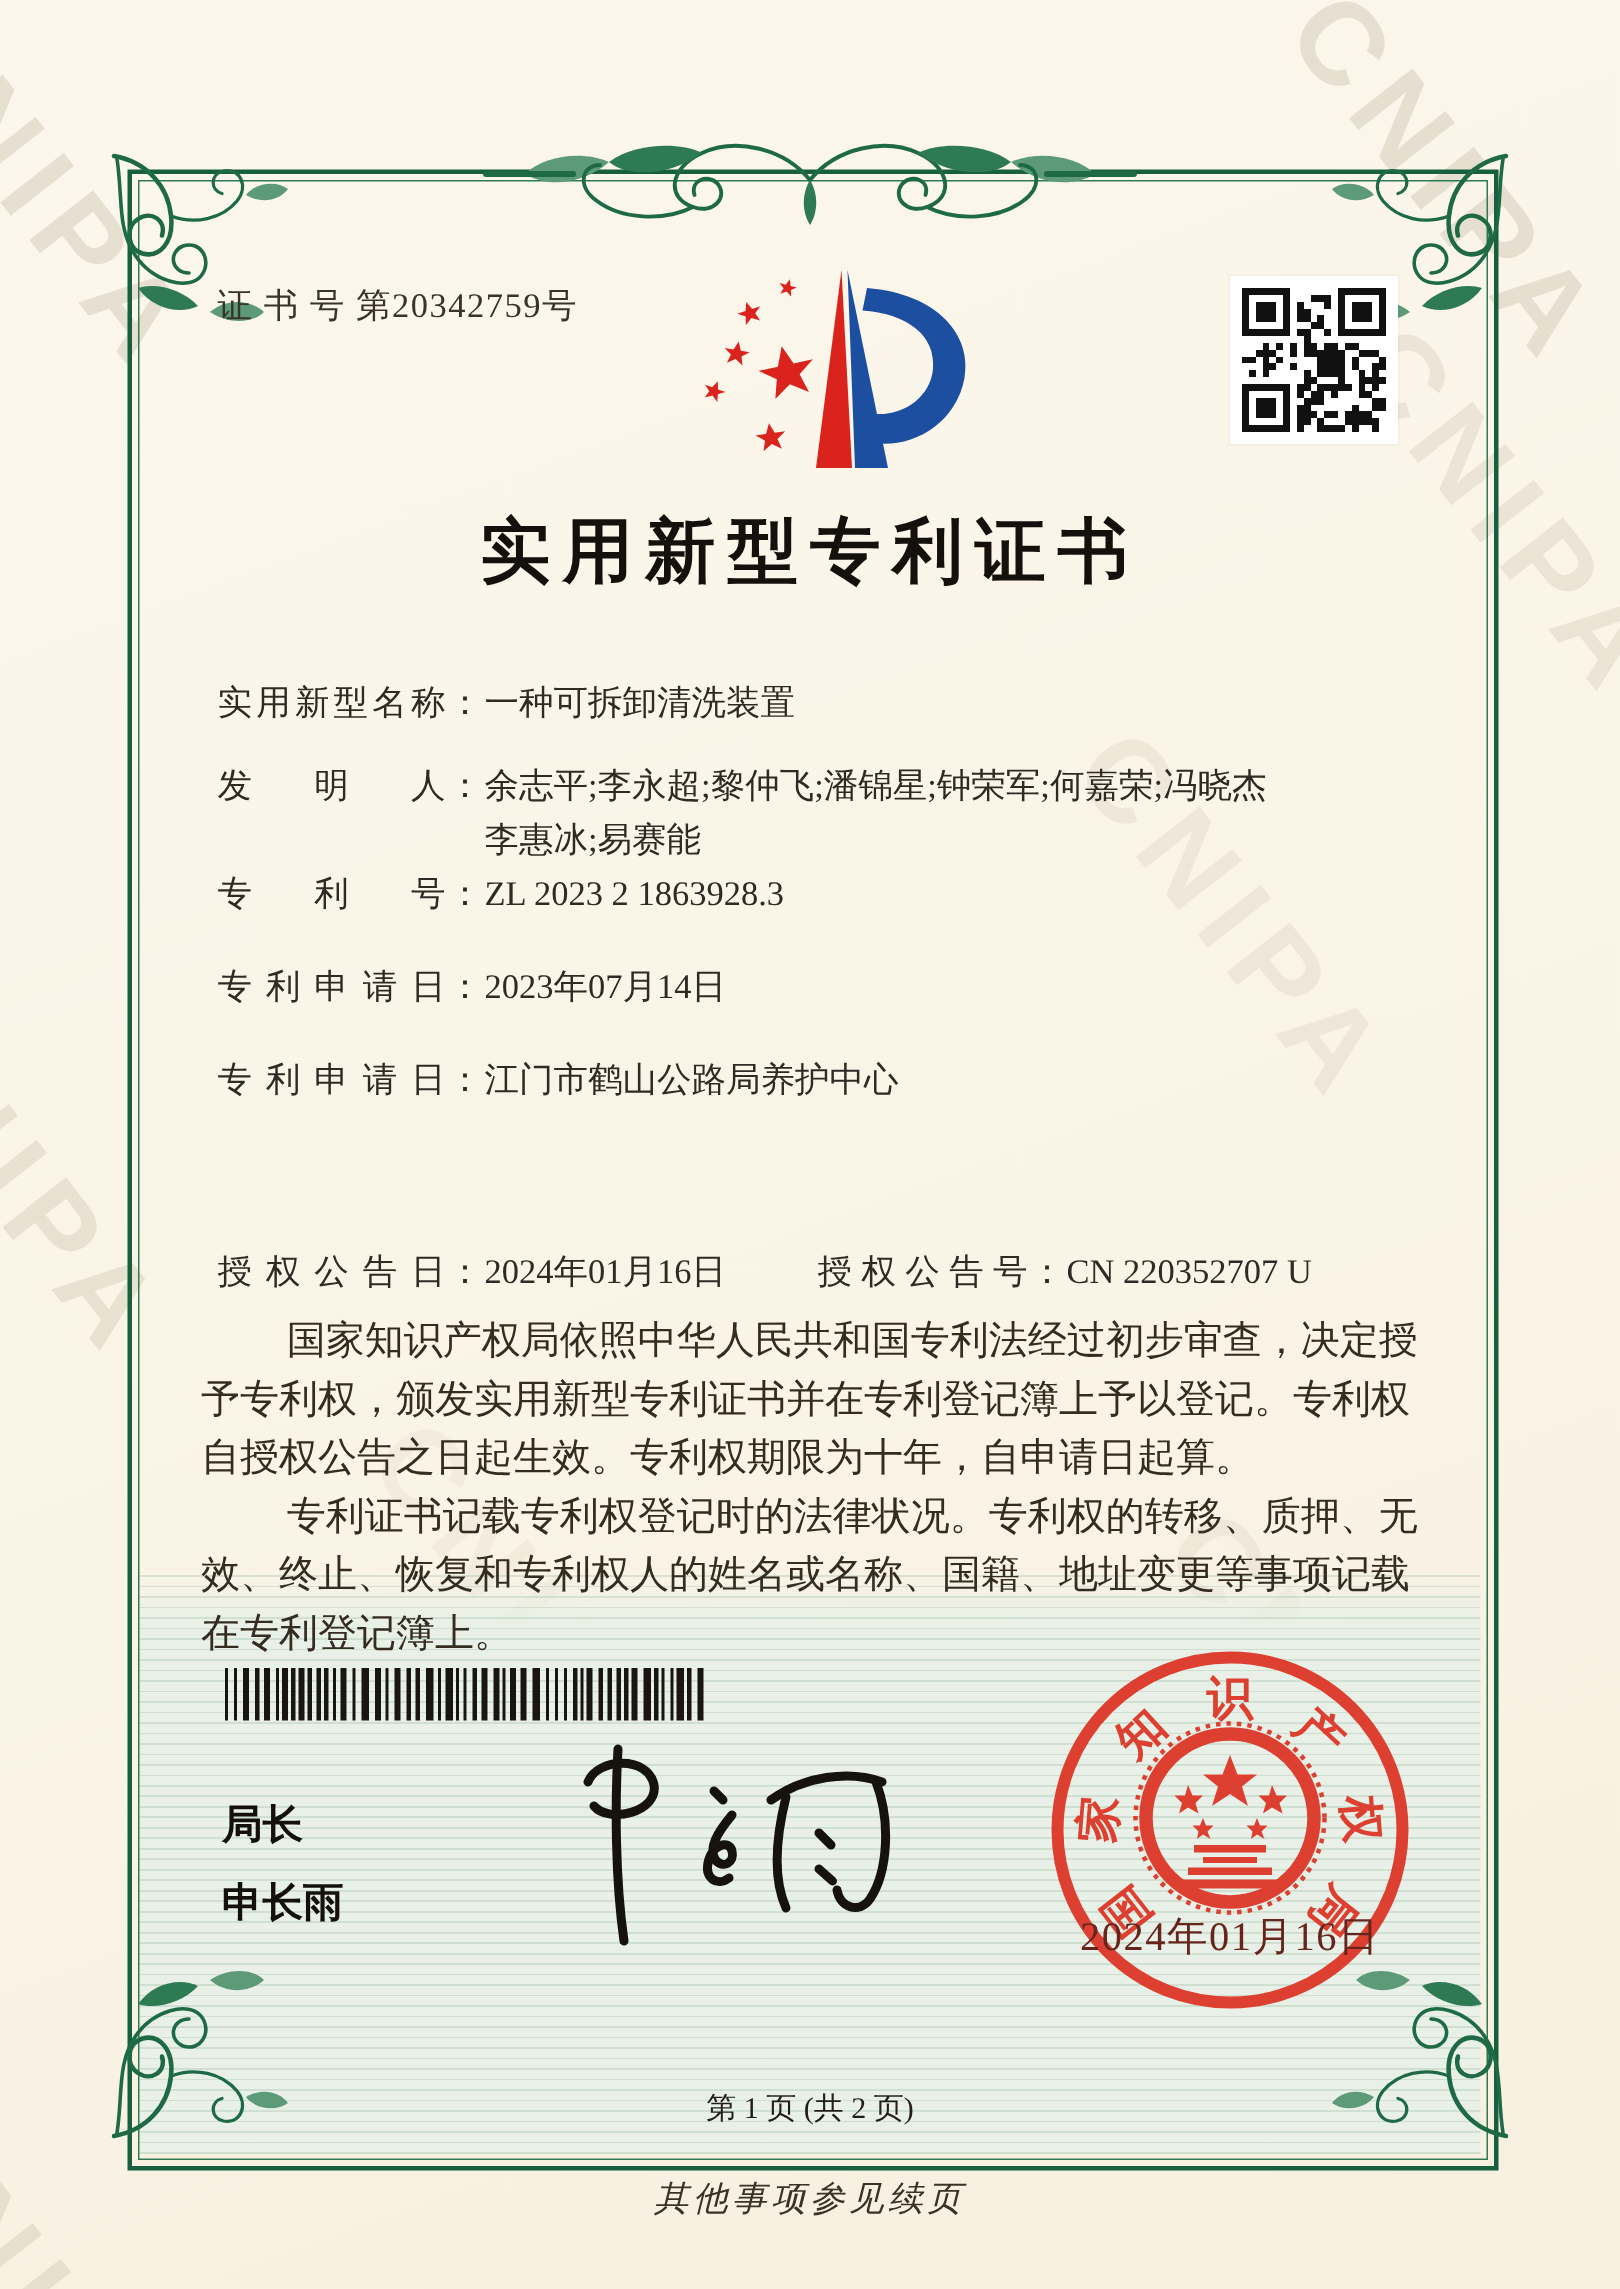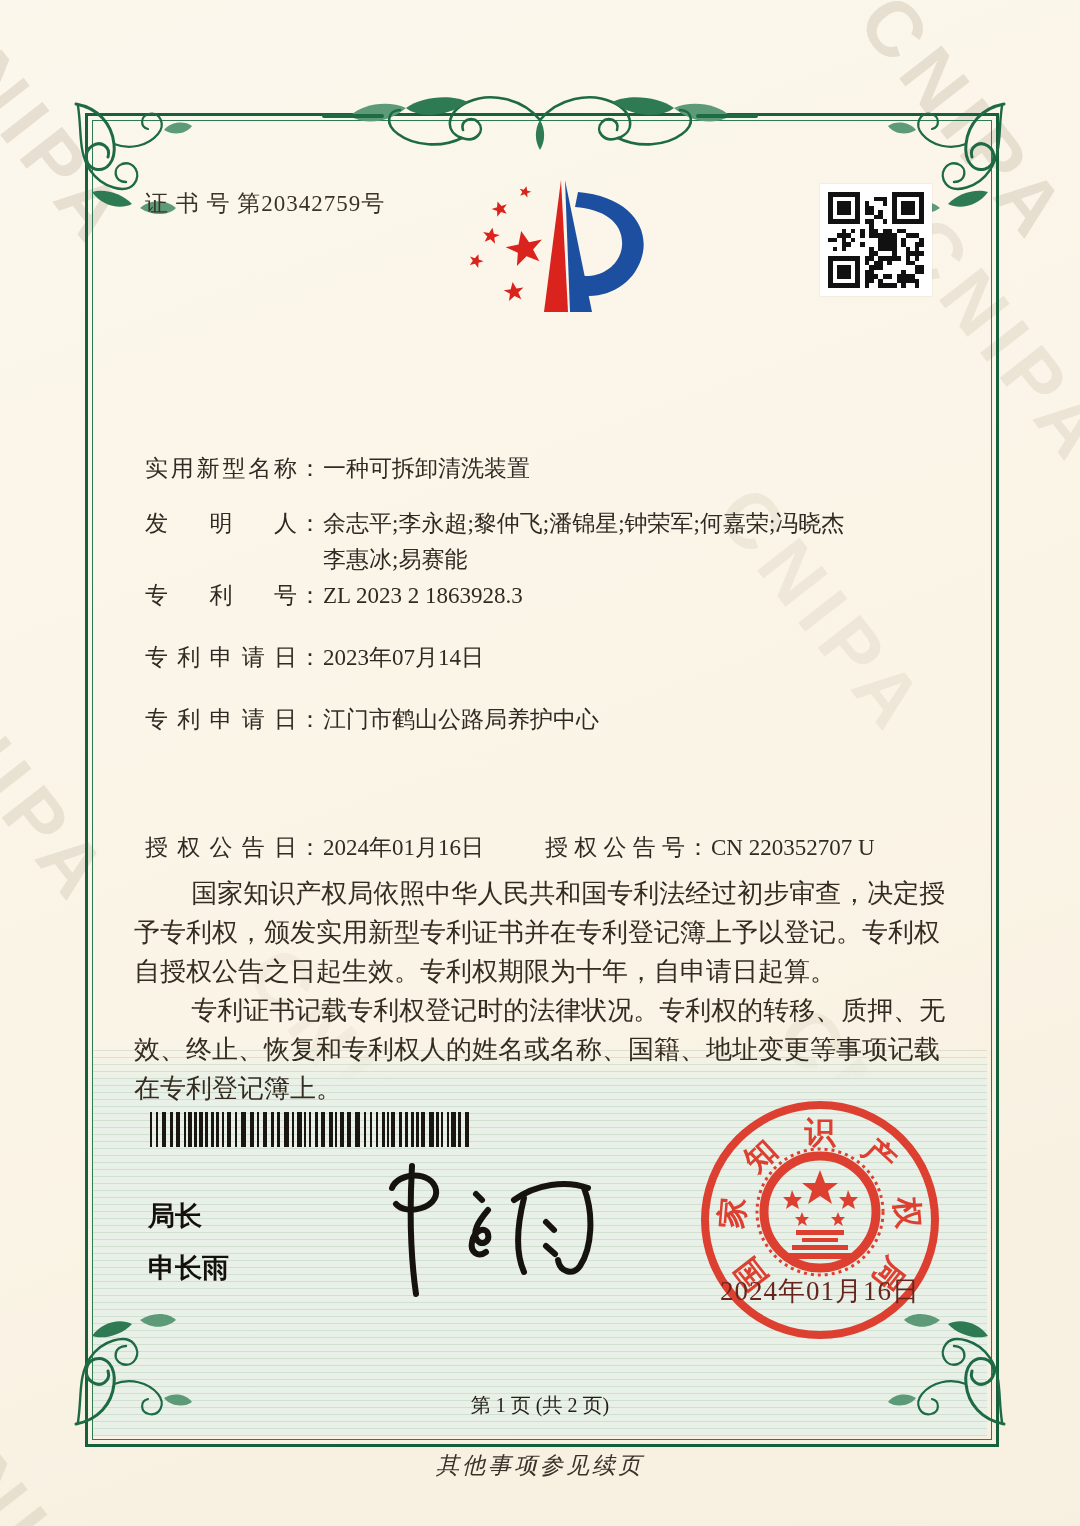--- a/index.html
+++ b/index.html
@@ -354,20 +354,21 @@
         <rect x="0" y="20" width="1" height="1" fill="#111"></rect>
         <rect x="1" y="20" width="1" height="1" fill="#111"></rect>
         <rect x="2" y="20" width="1" height="1" fill="#111"></rect>
         <rect x="3" y="20" width="1" height="1" fill="#111"></rect>
         <rect x="4" y="20" width="1" height="1" fill="#111"></rect>
         <rect x="5" y="20" width="1" height="1" fill="#111"></rect>
         <rect x="6" y="20" width="1" height="1" fill="#111"></rect>
       </svg>
   </div>
 
+  <div class="doc-title">实用新型专利证书</div>
 
   <div class="frow" style="top:451px;">
     <span class="flabel">实用新型名称</span><span class="fcolon">：</span><span class="fvalue">一种可拆卸清洗装置</span>
   </div>
   <div class="frow" style="top:506px;">
     <span class="flabel">发明人</span><span class="fcolon">：</span><span class="fvalue">余志平;李永超;黎仲飞;潘锦星;钟荣军;何嘉荣;冯晓杰
 李惠冰;易赛能</span>
   </div>
   <div class="frow" style="top:578px;">
     <span class="flabel">专利号</span><span class="fcolon">：</span><span class="fvalue">ZL 2023 2 1863928.3</span>

